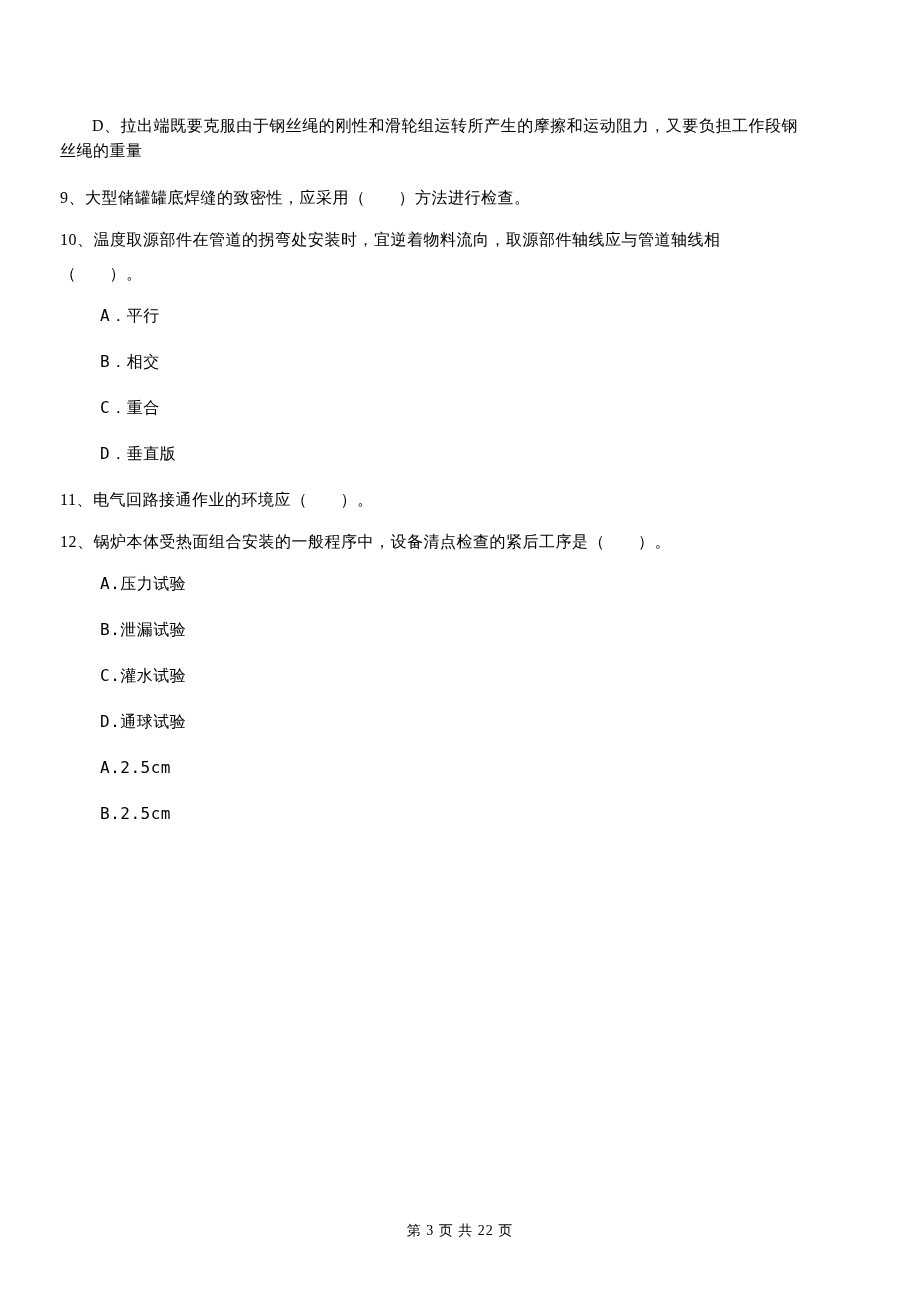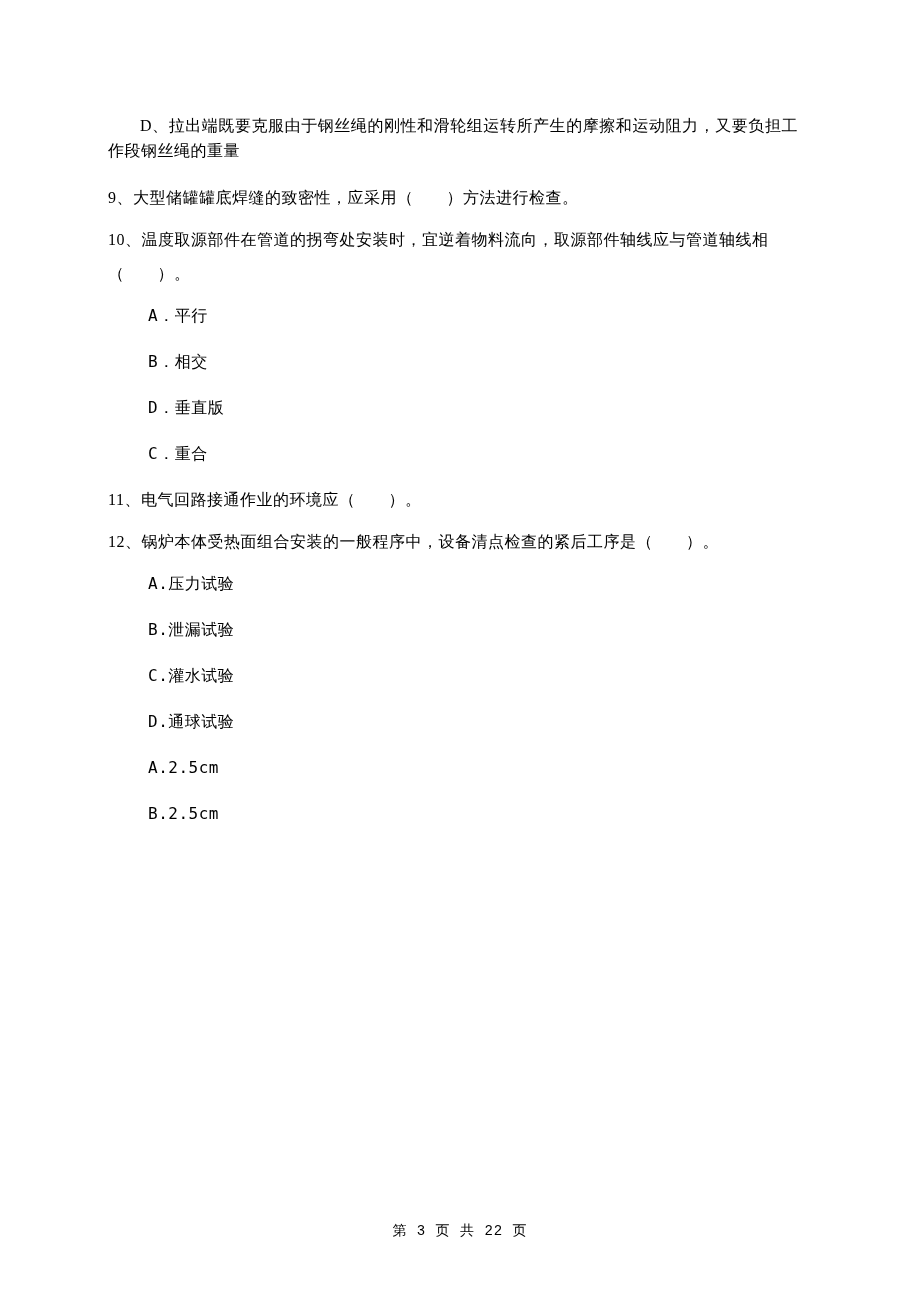--- a/index.html
+++ b/index.html
@@ -4,21 +4,21 @@
   <style>
     * { margin: 0; padding: 0; box-sizing: border-box; }
     body {
       width: 920px;
       height: 1302px;
       background: #ffffff;
       font-family: "SimSun", "宋体", serif;
       position: relative;
     }
     .page {
-      padding: 110px 122px 0 108px;
+      padding: 110px 122px 0 60px;
       font-size: 16px;
       color: #000;
       line-height: 1.5;
     }
     .indented-para {
       text-indent: 2em;
       margin-top: 4px;
       margin-bottom: 22px;
       text-align: justify;
       letter-spacing: 0.5px;
@@ -51,39 +51,38 @@
     }
     .footer {
       position: absolute;
       bottom: 62px;
       left: 0;
       width: 100%;
       text-align: center;
       font-size: 14px;
       color: #000;
       letter-spacing: 1px;
-      font-family: Liberation Mono, monospace;
     }
   </style>
 </head>
 <body>
 
 <div class="page">
 
   <p class="indented-para">D、拉出端既要克服由于钢丝绳的刚性和滑轮组运转所产生的摩擦和运动阻力，又要负担工作段钢丝绳的重量</p>
 
   <p class="question">9、大型储罐罐底焊缝的致密性，应采用（　　）方法进行检查。</p>
 
   <p class="question">10、温度取源部件在管道的拐弯处安装时，宜逆着物料流向，取源部件轴线应与管道轴线相</p>
   <p class="question-cont">（　　）。</p>
   <div class="option-group">
     <p class="option">A．平行</p>
     <p class="option">B．相交</p>
+    <p class="option">C．重合</p>
     <p class="option">D．垂直版</p>
-    <p class="option">C．重合</p>
   </div>
 
   <p class="question">11、电气回路接通作业的环境应（　　）。</p>
 
   <p class="question">12、锅炉本体受热面组合安装的一般程序中，设备清点检查的紧后工序是（　　）。</p>
   <div class="option-group">
     <p class="option">A.压力试验</p>
     <p class="option">B.泄漏试验</p>
     <p class="option">C.灌水试验</p>
     <p class="option">D.通球试验</p>

